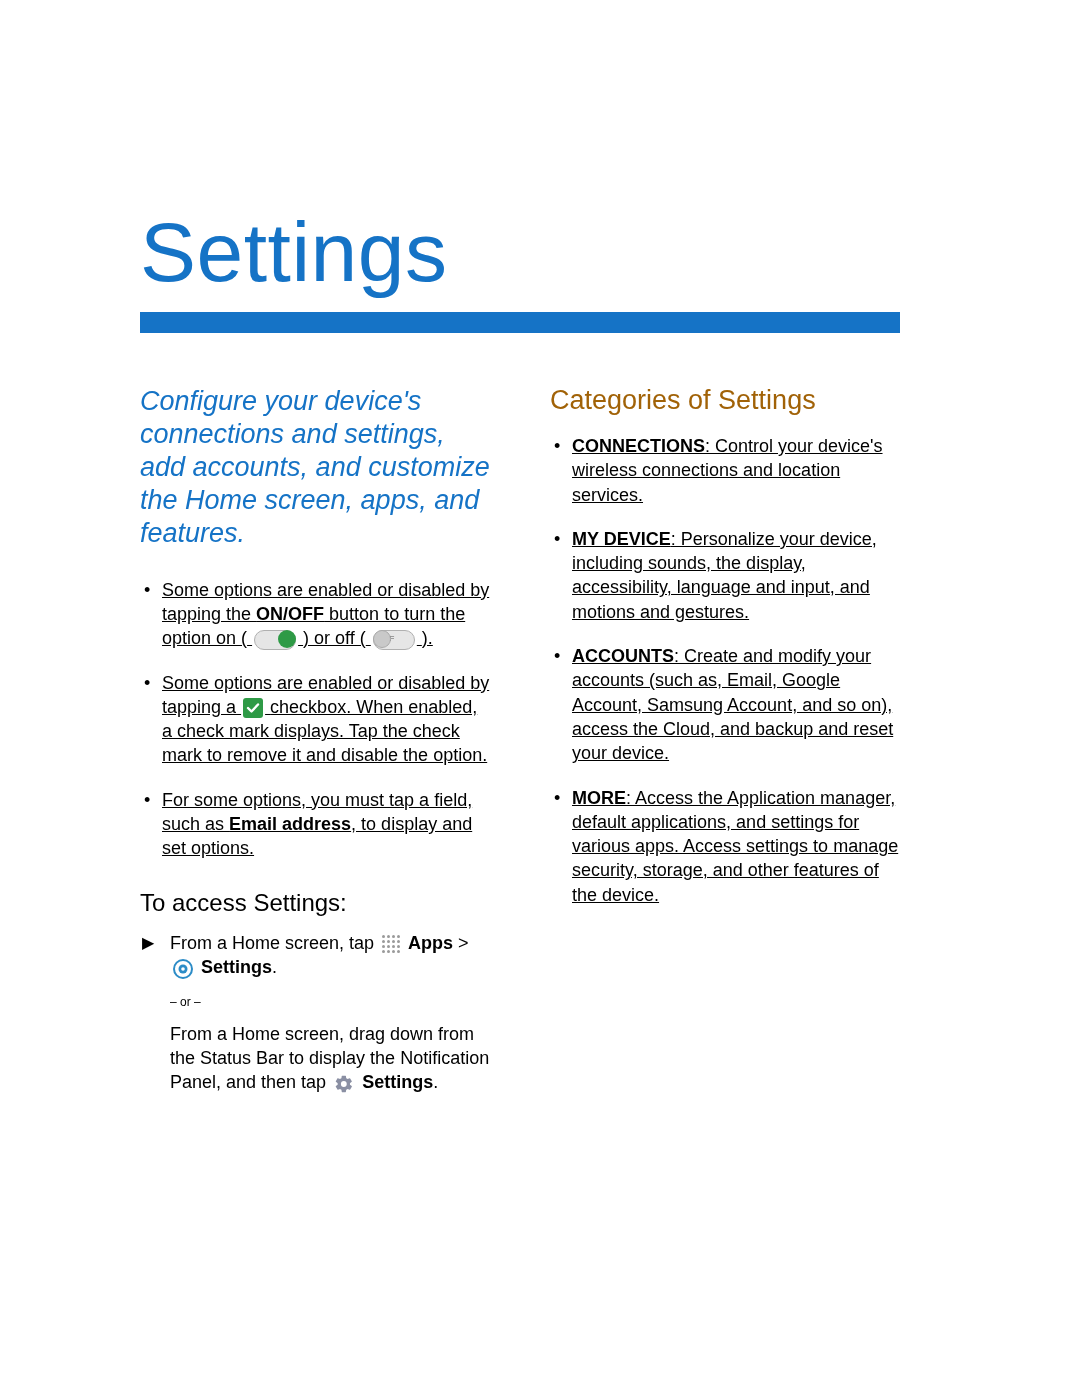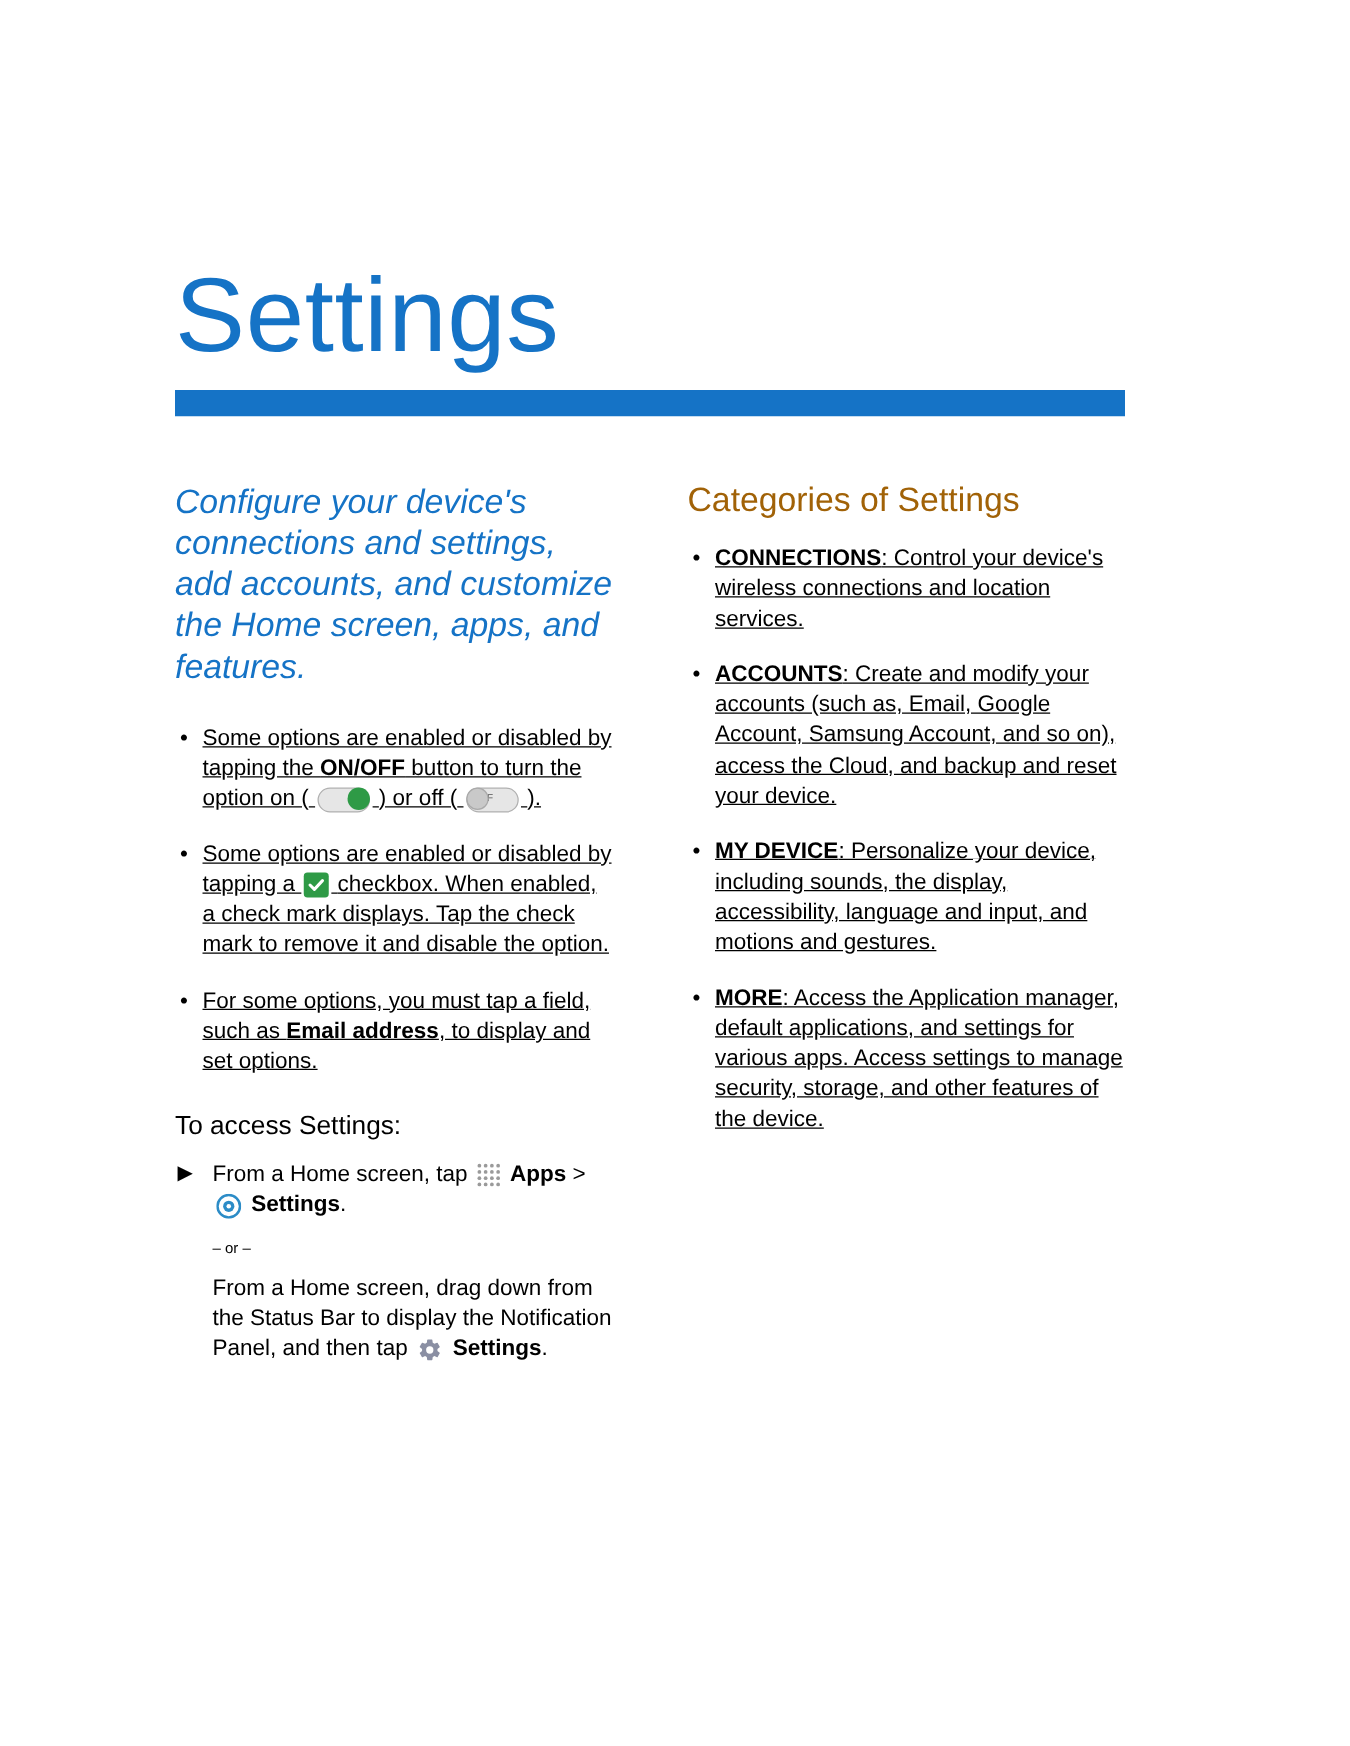--- a/index.html
+++ b/index.html
@@ -70,21 +70,21 @@
     text-decoration: underline;
   }
   ul.bullets > li::before {
     content: "\2022";
     position: absolute;
     left: 4px;
     top: 0;
     font-size: 18px;
   }
   .para {
-    font-size: 21px;
+    font-size: 24px;
     line-height: 1.35;
     margin-bottom: 12px;
   }
   .step {
     position: relative;
     padding-left: 30px;
     font-size: 18px;
     line-height: 1.35;
     margin-bottom: 14px;
   }
@@ -246,24 +246,24 @@
       </div>
     </div>
 
     <div class="col">
       <div class="h2" style="margin-top:0;">Categories of Settings</div>
       <ul class="bullets">
         <li>
           <b>CONNECTIONS</b><span>: Control your device's wireless connections and location services.</span>
         </li>
         <li>
+          <b>MY DEVICE</b><span>: Personalize your device, including sounds, the display, accessibility, language and input, and motions and gestures.</span>
+        </li>
+        <li>
           <b>ACCOUNTS</b><span>: Create and modify your accounts (such as, Email, Google Account, Samsung Account, and so on), access the Cloud, and backup and reset your device.</span>
-        </li>
-        <li>
-          <b>MY DEVICE</b><span>: Personalize your device, including sounds, the display, accessibility, language and input, and motions and gestures.</span>
         </li>
         <li>
           <b>MORE</b><span>: Access the Application manager, default applications, and settings for various apps. Access settings to manage security, storage, and other features of the device.</span>
         </li>
       </ul>
     </div>
 
   </div>
 </div>
 

